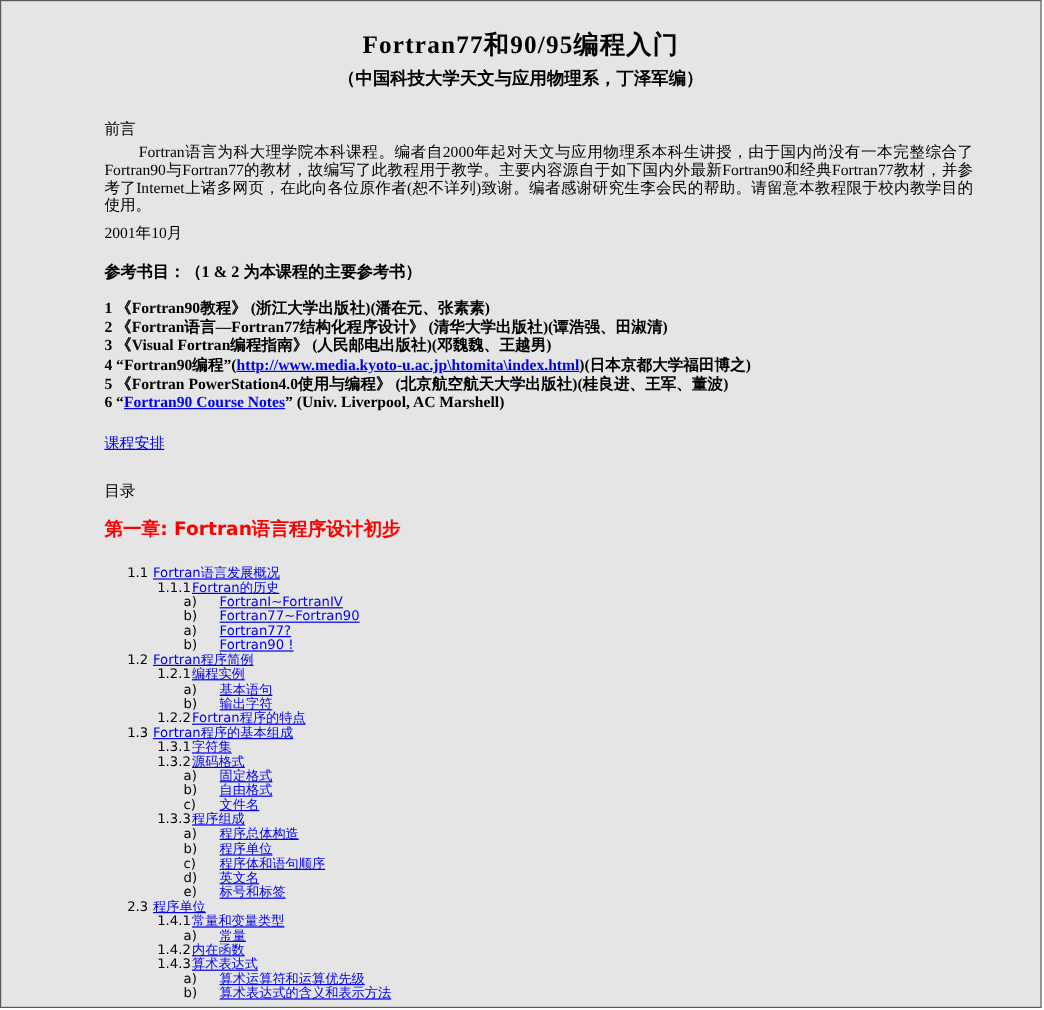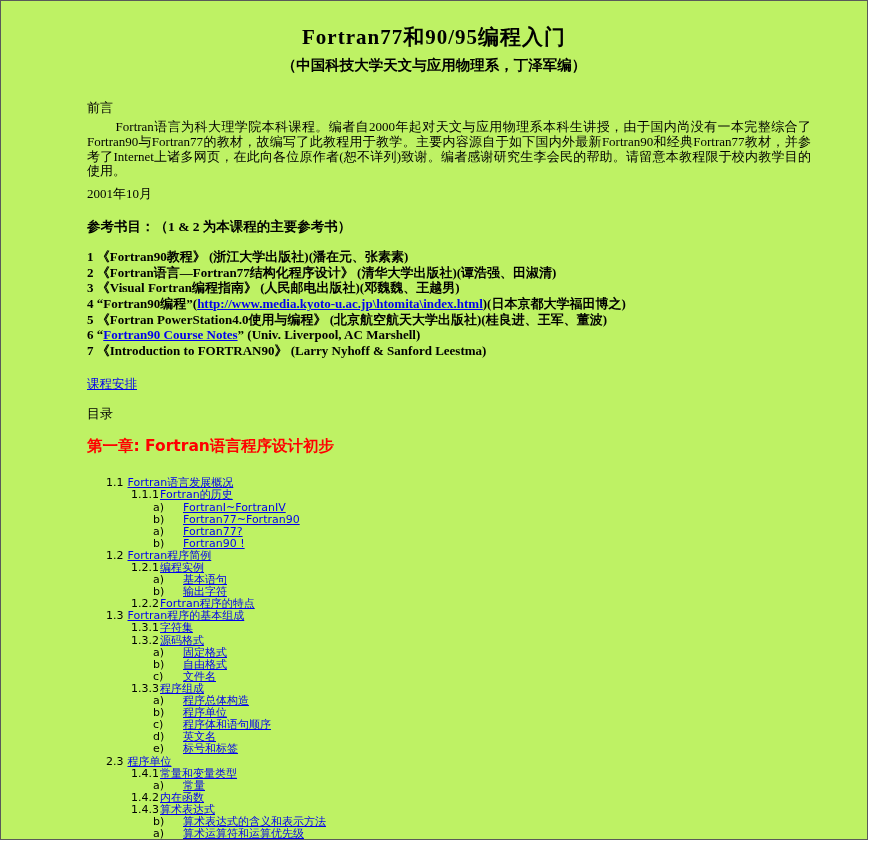--- a/index.html
+++ b/index.html
@@ -3,21 +3,21 @@
 <meta charset="utf-8">
 <style>
   * { box-sizing: border-box; }
   body { margin: 0; background: #ffffff; }
   .page {
     position: relative;
     width: 868px;
     height: 840px;
     margin: 0;
     border: 1px solid #5a5a5a;
-    background: #bef264;
+    background: #e5e5e5;
     color: #000000;
     font-family: "Liberation Serif", "DejaVu Serif", serif;
     overflow: hidden;
   }
   .title {
     text-align: center;
     margin-top: 22px;
     font-size: 21px;
     font-weight: bold;
     letter-spacing: 1px;
@@ -41,21 +41,21 @@
   .ref-heading { margin-top: 15px; font-size: 13.5px; font-weight: bold; }
   .ref-list { margin-top: 13px; }
   .ref-item { font-size: 13px; font-weight: bold; line-height: 15.6px; white-space: nowrap; }
   a { color: #0000EE; text-decoration: underline; cursor: pointer; }
   .course-link {
     display: inline-block;
     margin-top: 18px;
     font-family: "DejaVu Sans", "Liberation Sans", sans-serif;
     font-size: 12.5px;
   }
-  .toc-label { margin-top: 12px; font-size: 13px; }
+  .toc-label { margin-top: 22px; font-size: 13px; }
   .chapter-heading {
     margin-top: 13px;
     font-size: 15.5px;
     font-weight: bold;
     font-family: "DejaVu Sans", "Liberation Sans", sans-serif;
   }
   .toc { margin-top: 20px; font-family: "DejaVu Sans", "Liberation Sans", sans-serif; font-size: 11px; }
   .toc-row { line-height: 12.1px; white-space: nowrap; }
   .toc-row.l1 { margin-left: 19px; }
   .toc-row.l2 { margin-left: 44px; }
@@ -78,21 +78,20 @@
     <div class="date">2001年10月</div>
 
     <div class="ref-heading">参考书目：（1 &amp; 2 为本课程的主要参考书）</div>
     <div class="ref-list">
         <div class="ref-item"><span>1 《Fortran90教程》 (浙江大学出版社)(潘在元、张素素)</span></div>
         <div class="ref-item"><span>2 《Fortran语言—Fortran77结构化程序设计》 (清华大学出版社)(谭浩强、田淑清)</span></div>
         <div class="ref-item"><span>3 《Visual Fortran编程指南》 (人民邮电出版社)(邓魏魏、王越男)</span></div>
         <div class="ref-item"><span>4 “Fortran90编程”(</span><a href="#" style="color: rgb(0, 0, 238);">http://www.media.kyoto-u.ac.jp\htomita\index.html</a><span>)(日本京都大学福田博之)</span></div>
         <div class="ref-item"><span>5 《Fortran PowerStation4.0使用与编程》 (北京航空航天大学出版社)(桂良进、王军、董波)</span></div>
         <div class="ref-item"><span>6 “</span><a href="#" style="color: rgb(0, 0, 238);">Fortran90 Course Notes</a><span>” (Univ. Liverpool, AC Marshell)</span></div>
-        <div class="ref-item"><span>7 《Introduction to FORTRAN90》 (Larry Nyhoff &amp; Sanford Leestma)</span></div>
       </div>
 
     <a class="course-link" href="#">课程安排</a>
 
     <div class="toc-label">目录</div>
     <div class="chapter-heading" style="color: rgb(255, 0, 0);">第一章: Fortran语言程序设计初步</div>
 
     <div class="toc">
         <div class="toc-row l1"><span class="toc-num">1.1</span><a class="toc-link" href="#" style="color: rgb(0, 0, 238);">Fortran语言发展概况</a></div>
         <div class="toc-row l2"><span class="toc-num">1.1.1</span><a class="toc-link" href="#" style="color: rgb(0, 0, 238);">Fortran的历史</a></div>
@@ -115,17 +114,17 @@
         <div class="toc-row l3"><span class="toc-num">a)</span><a class="toc-link" href="#" style="color: rgb(0, 0, 238);">程序总体构造</a></div>
         <div class="toc-row l3"><span class="toc-num">b)</span><a class="toc-link" href="#" style="color: rgb(0, 0, 238);">程序单位</a></div>
         <div class="toc-row l3"><span class="toc-num">c)</span><a class="toc-link" href="#" style="color: rgb(0, 0, 238);">程序体和语句顺序</a></div>
         <div class="toc-row l3"><span class="toc-num">d)</span><a class="toc-link" href="#" style="color: rgb(0, 0, 238);">英文名</a></div>
         <div class="toc-row l3"><span class="toc-num">e)</span><a class="toc-link" href="#" style="color: rgb(0, 0, 238);">标号和标签</a></div>
         <div class="toc-row l1"><span class="toc-num">2.3</span><a class="toc-link" href="#" style="color: rgb(0, 0, 238);">程序单位</a></div>
         <div class="toc-row l2"><span class="toc-num">1.4.1</span><a class="toc-link" href="#" style="color: rgb(0, 0, 238);">常量和变量类型</a></div>
         <div class="toc-row l3"><span class="toc-num">a)</span><a class="toc-link" href="#" style="color: rgb(0, 0, 238);">常量</a></div>
         <div class="toc-row l2"><span class="toc-num">1.4.2</span><a class="toc-link" href="#" style="color: rgb(0, 0, 238);">内在函数</a></div>
         <div class="toc-row l2"><span class="toc-num">1.4.3</span><a class="toc-link" href="#" style="color: rgb(0, 0, 238);">算术表达式</a></div>
+        <div class="toc-row l3"><span class="toc-num">a)</span><a class="toc-link" href="#" style="color: rgb(0, 0, 238);">算术运算符和运算优先级</a></div>
         <div class="toc-row l3"><span class="toc-num">b)</span><a class="toc-link" href="#" style="color: rgb(0, 0, 238);">算术表达式的含义和表示方法</a></div>
-        <div class="toc-row l3"><span class="toc-num">a)</span><a class="toc-link" href="#" style="color: rgb(0, 0, 238);">算术运算符和运算优先级</a></div>
       </div>
   </div>
 </div>
 
 </body></html>

